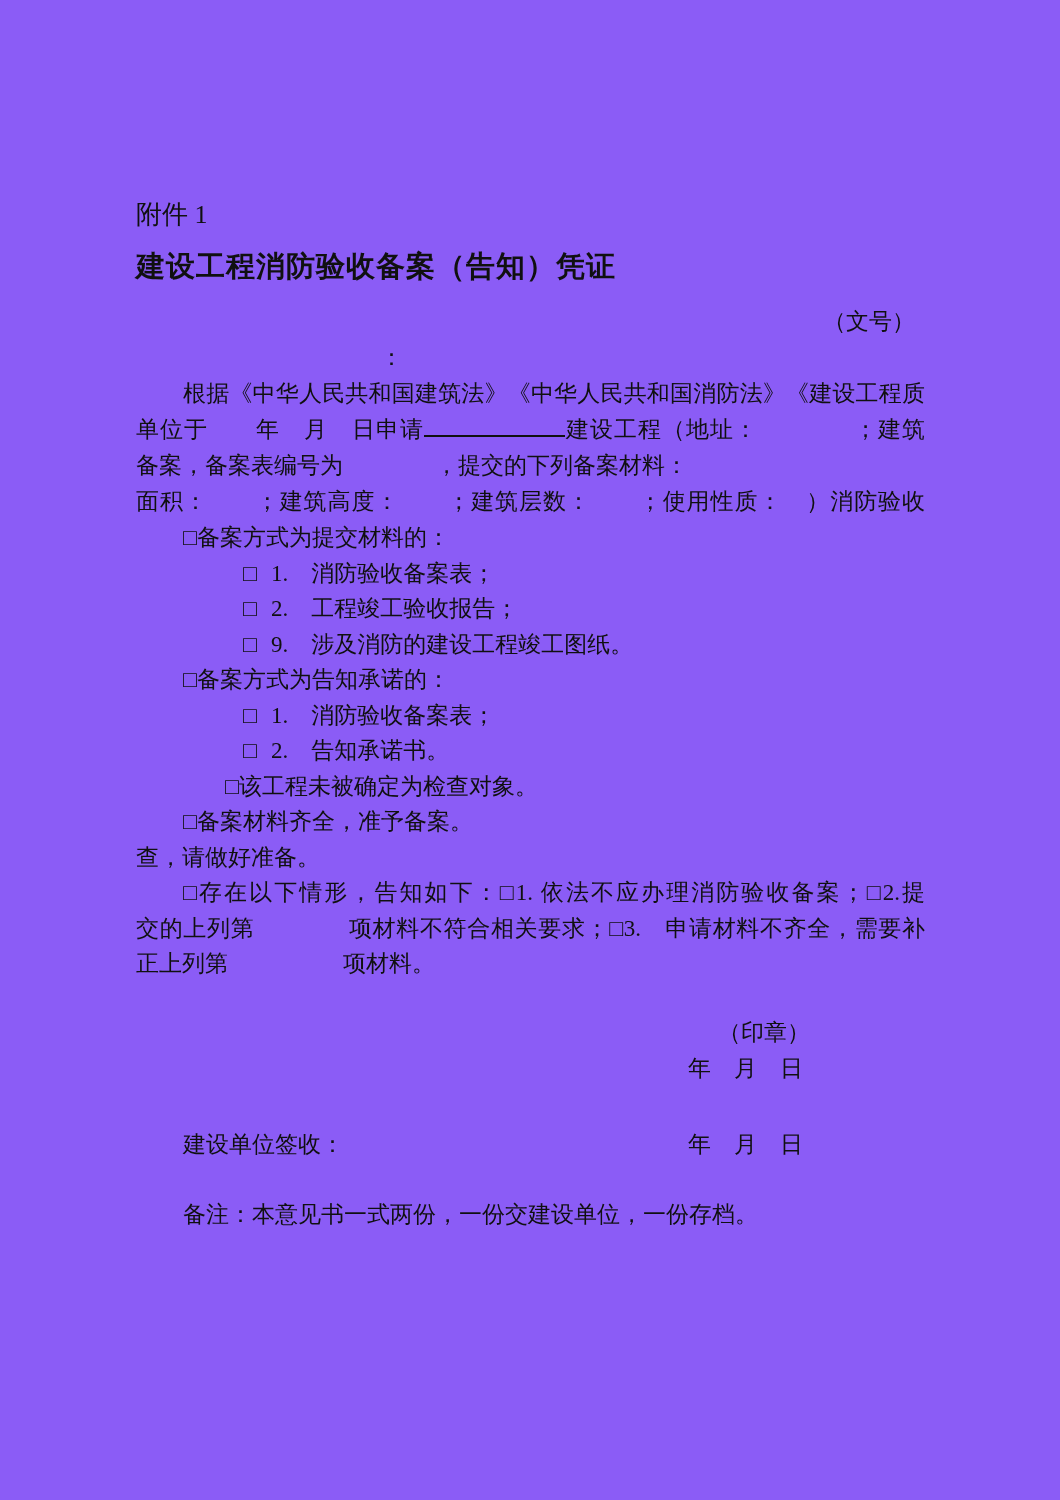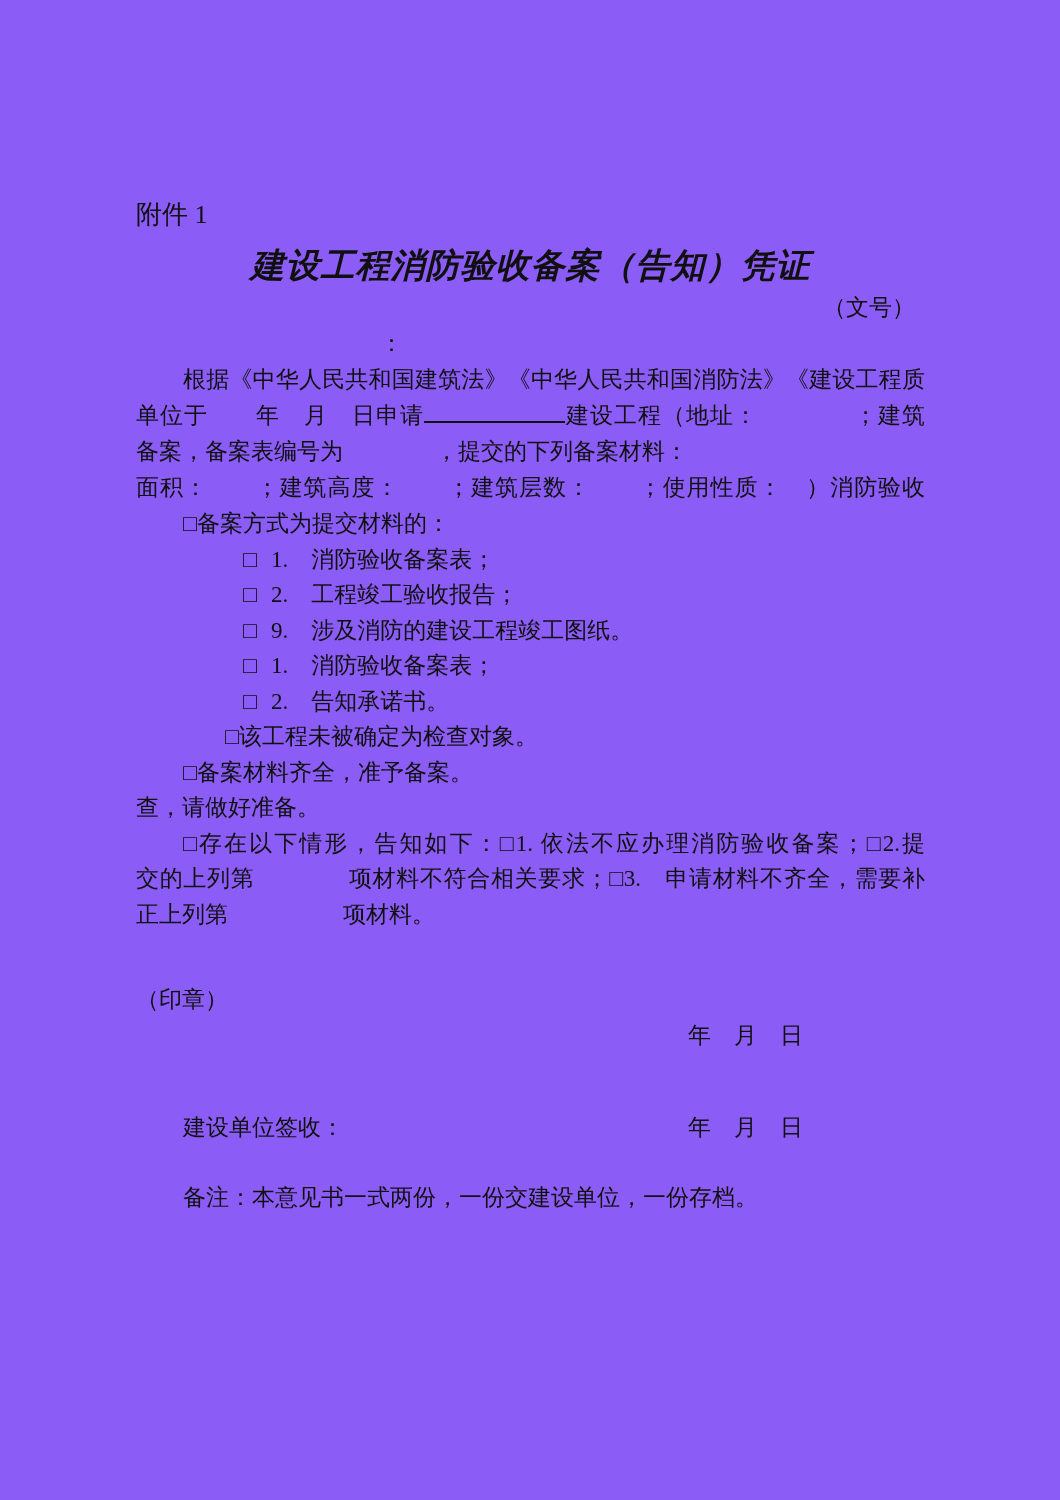--- a/index.html
+++ b/index.html
@@ -8,34 +8,34 @@
     width:1060px; height:1500px;
     background:#8b5cf6;
     box-sizing:border-box;
     padding:197px 135px 0 136px;
     font-family:"Liberation Serif","DejaVu Serif",serif;
     color:#101010;
     font-size:23px;
     overflow:hidden;
   }
   .attachment { height:36px; line-height:36px; font-size:26px; }
-  .title { margin-top:9px; height:48px; line-height:48px; font-size:34px; font-weight:700; text-align:center; letter-spacing:1px; white-space:nowrap;font-style:italic; }
-  .docnum { height:36px; line-height:36px; text-align:right; padding-right:10px; }
+  .title { margin-top:9px; height:48px; line-height:48px; font-size:29px; font-weight:700; letter-spacing:1px; white-space:nowrap; }
+  .docnum { margin-top:14px; height:36px; line-height:36px; text-align:right; padding-right:10px; }
   .line  { height:36px;  line-height:36px; }
   .lline { height:35.5px; line-height:35.5px; }
   .just { text-align:justify; text-align-last:justify; }
   .ind2 { padding-left:47px; }
   .ind4 { padding-left:89px; }
   .indn { padding-left:107px; }
   .cb-gap { margin-right:14px; }
   .ul-blank { display:inline-block; width:141px; height:20px; border-bottom:2px solid #101010; }
   .addr-blank { display:inline-block; width:244px; height:20px; }
-  .stamp      { margin-top:50px; height:36px; line-height:36px; text-align:left; padding-right:115px; }
+  .stamp      { margin-top:33px; height:36px; line-height:36px; text-align:right; padding-right:115px; }
   .stamp-date { height:36px; line-height:36px; text-align:right; padding-right:122px; }
-  .receipt { margin-top:56px; height:36px; line-height:36px; display:flex; justify-content:space-between; }
+  .receipt { margin-top:40px; height:36px; line-height:36px; display:flex; justify-content:space-between; }
   .receipt .rlabel { padding-left:47px; }
   .receipt .rdate  { padding-right:122px; }
   .note { margin-top:34px; height:36px; line-height:36px; padding-left:47px; }
 </style>
 </head>
 <body>
 
 <div class="page">
 
   <div class="attachment">附件 1</div>
@@ -51,20 +51,21 @@
     <div class="line just"><span>单位于　　年　月　日申请</span><span class="ul-blank"></span><span>建设工程（地址：　　　　；建筑</span></div>
     <div class="line">备案，备案表编号为　　　　，提交的下列备案材料：</div>
     <div class="line just">面积：　　；建筑高度：　　；建筑层数：　　；使用性质：　）消防验收</div>
   </div>
 
   <div>
     <div class="lline ind2"><span>□</span><span>备案方式为提交材料的：</span></div>
     <div class="lline indn"><span class="cb-gap">□</span><span>1.　消防验收备案表；</span></div>
     <div class="lline indn"><span class="cb-gap">□</span><span>2.　工程竣工验收报告；</span></div>
     <div class="lline indn"><span class="cb-gap">□</span><span>9.　涉及消防的建设工程竣工图纸。</span></div>
+    <div class="lline ind2"><span>□</span><span>备案方式为告知承诺的：</span></div>
     <div class="lline indn"><span class="cb-gap">□</span><span>1.　消防验收备案表；</span></div>
     <div class="lline indn"><span class="cb-gap">□</span><span>2.　告知承诺书。</span></div>
   </div>
 
   <div>
     <div class="lline ind4"><span>□</span><span>该工程未被确定为检查对象。</span></div>
     <div class="lline ind2"><span>□</span><span>备案材料齐全，准予备案。</span></div>
     <div class="lline">查，请做好准备。</div>
     <div class="lline just ind2"><span>□</span><span>存在以下情形，告知如下：</span><span>□</span><span>1. 依法不应办理消防验收备案；</span><span>□</span><span>2.提</span></div>
     <div class="lline just"><span>交的上列第　　　　项材料不符合相关要求；</span><span>□</span><span>3.　申请材料不齐全，需要补</span></div>

